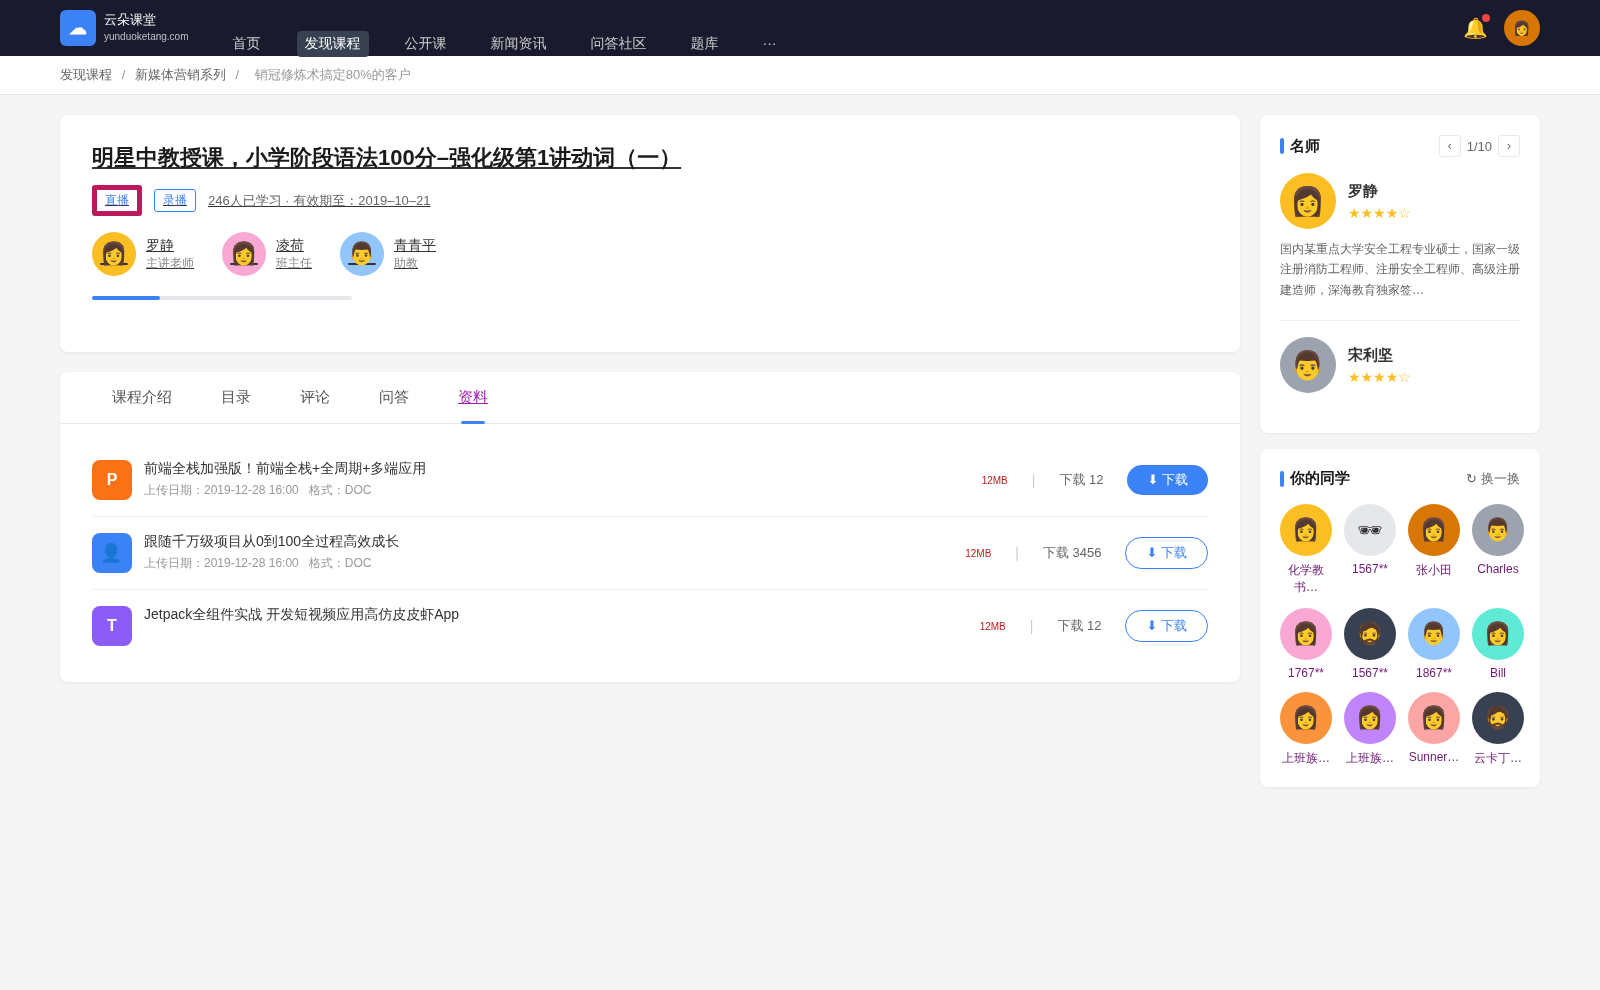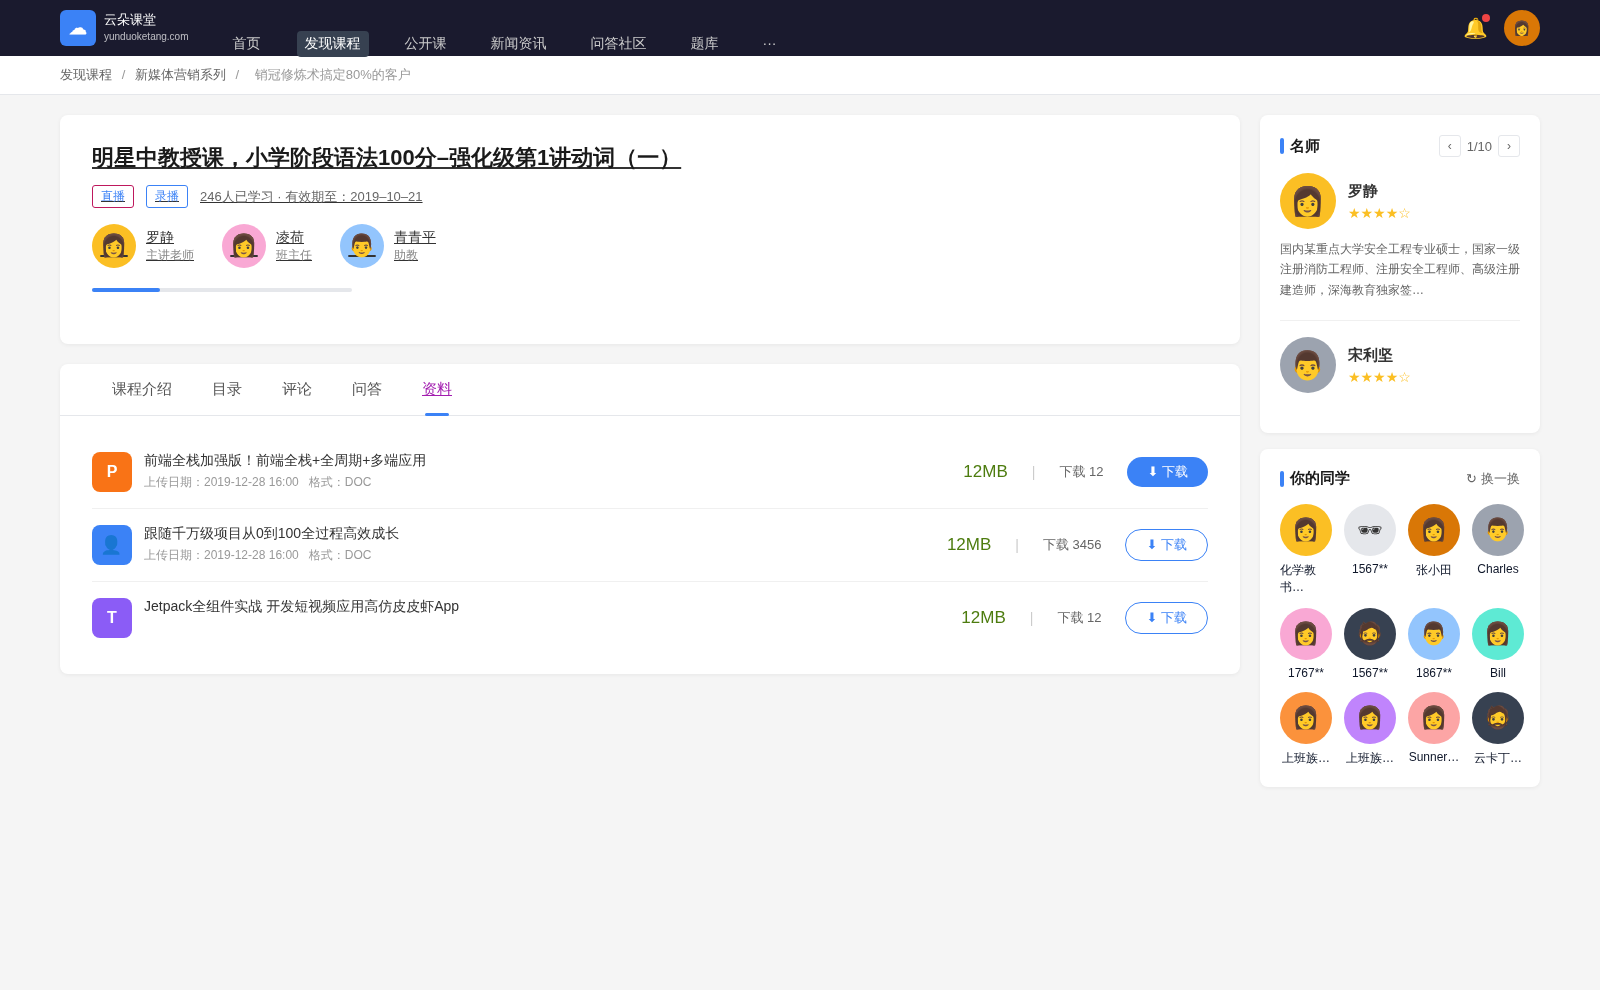--- a/index.html
+++ b/index.html
@@ -27,59 +27,59 @@
     
     .main-layout { display: flex; gap: 20px; padding: 20px 60px; max-width: 1600px; }
     .content-area { flex: 1; min-width: 0; }
     .sidebar { width: 280px; flex-shrink: 0; }
 
     
     .course-header-card { background: white; border-radius: 8px; padding: 28px 32px; margin-bottom: 20px; box-shadow: 0 1px 4px rgba(0,0,0,0.06); text-decoration: underline; }
     .course-title { font-size: 22px; font-weight: 600; color: #1a1a1a; margin-bottom: 12px; }
     .course-meta { display: flex; align-items: center; gap: 12px; margin-bottom: 16px; }
     .badge { padding: 2px 8px; border-radius: 3px; font-size: 12px; font-weight: 500; }
-    .badge-live { background: transparent; border: 1px solid #be185d; color: #3b82f6; }
+    .badge-live { background: transparent; border: 5px solid #be185d; color: #3b82f6; }
     .badge-record { background: transparent; border: 1px solid #3b82f6; color: #3b82f6; }
     .course-meta-text { color: #666; font-size: 13px; }
     .teachers { display: flex; gap: 28px; margin-bottom: 20px; }
     .teacher-item { display: flex; align-items: center; gap: 10px; }
     .teacher-avatar { width: 44px; height: 44px; border-radius: 50%; background: #fbbf24; display: flex; align-items: center; justify-content: center; overflow: hidden; }
     .teacher-info { display: flex; flex-direction: column; }
     .teacher-name { font-size: 14px; font-weight: 500; color: #333; }
     .teacher-role { font-size: 12px; color: #888; }
     .progress-section { margin-bottom: 24px; }
     .progress-sub { display: inline; color: #888; font-size: 13px; font-weight: 400; margin-left: 8px; }
     .progress-bar-bg { height: 4px; background: #e5e7eb; border-radius: 2px; margin-top: 6px; width: 260px; }
     .progress-bar-fill { height: 4px; background: #3b82f6; border-radius: 2px; }
     .course-actions { display: flex; align-items: center; justify-content: space-between; }
     .btn-continue { background: #3b82f6; color: white; border: none; border-radius: 24px; padding: 12px 48px; font-size: 16px; font-weight: 500; cursor: pointer; }
     .action-buttons { display: flex; gap: 20px; }
     .action-btn { display: flex; align-items: center; gap: 6px; color: #555; font-size: 13px; cursor: pointer; border: none; background: none; }
 
     
     .tabs-section { background: white; border-radius: 8px; box-shadow: 0 1px 4px rgba(0,0,0,0.06); }
-    .tabs-header { display: flex; gap: 0; border-bottom: 1px solid #e5e7eb; padding: 0 32px; }
+    .tabs-header { display: flex; gap: 9px; border-bottom: 1px solid #e5e7eb; padding: 0 32px; }
     .tab { padding: 16px 20px; font-size: 15px; color: #555; cursor: pointer; position: relative; }
     .tab.active { color: #a21caf; font-weight: 500; text-decoration: underline; }
     .tab.active::after { content: ''; position: absolute; bottom: -1px; left: 50%; transform: translateX(-50%); width: 24px; height: 3px; background: #3b82f6; border-radius: 2px; }
     .tabs-content { padding: 20px 32px; }
 
     
     .file-item { display: flex; align-items: center; justify-content: space-between; padding: 16px 0; border-bottom: 1px solid #f0f0f0; }
     .file-item:last-child { border-bottom: none; }
     .file-left { display: flex; align-items: flex-start; gap: 12px; }
     .file-icon { width: 40px; height: 40px; border-radius: 8px; display: flex; align-items: center; justify-content: center; font-weight: bold; font-size: 16px; color: white; flex-shrink: 0; }
     .file-icon-p { background: #f97316; }
     .file-icon-user { background: #3b82f6; }
     .file-icon-t { background: #8b5cf6; }
     .file-info { display: flex; flex-direction: column; }
     .file-name { font-size: 14px; color: #333; font-weight: 500; margin-bottom: 4px; }
     .file-meta { font-size: 12px; color: #999; }
     .file-right { display: flex; align-items: center; gap: 24px; }
-    .file-size { font-size: 17px; color: #4d7c0f; }
+    .file-size { font-size: 10px; color: #b91c1c; }
     .file-divider { color: #ccc; }
     .file-downloads { font-size: 13px; color: #666; }
     .btn-download { border: 1px solid #3b82f6; color: #3b82f6; background: white; border-radius: 20px; padding: 6px 20px; font-size: 13px; cursor: pointer; display: flex; align-items: center; gap: 6px; }
     .btn-download-filled { background: #3b82f6; color: white; border: none; border-radius: 20px; padding: 6px 20px; font-size: 13px; cursor: pointer; display: flex; align-items: center; gap: 6px; }
 
     
     .sidebar-card { background: white; border-radius: 8px; padding: 20px; margin-bottom: 16px; box-shadow: 0 1px 4px rgba(0,0,0,0.06); }
     .sidebar-section-title { display: flex; align-items: center; justify-content: space-between; margin-bottom: 16px; }
     .sidebar-title-text { font-size: 15px; font-weight: 600; color: #1a1a1a; display: flex; align-items: center; gap: 6px; }
     .sidebar-title-bar { width: 4px; height: 16px; background: #3b82f6; border-radius: 2px; }
@@ -92,21 +92,21 @@
     .teacher-card-avatar { width: 56px; height: 56px; border-radius: 50%; background: #fbbf24; display: flex; align-items: center; justify-content: center; overflow: hidden; flex-shrink: 0; }
     .teacher-card-name { font-size: 15px; font-weight: 600; color: #333; margin-bottom: 4px; }
     .stars { color: #fbbf24; font-size: 14px; }
     .teacher-card-desc { font-size: 12px; color: #666; line-height: 1.7; }
     .teacher-divider { height: 1px; background: #f0f0f0; margin: 16px 0; }
 
     
     .students-grid { display: grid; grid-template-columns: repeat(4, 1fr); gap: 12px; }
     .student-item { display: flex; flex-direction: column; align-items: center; gap: 6px; }
     .student-avatar { width: 52px; height: 52px; border-radius: 50%; background: #e5e7eb; display: flex; align-items: center; justify-content: center; font-size: 22px; overflow: hidden; }
-    .student-name { font-size: 12px; color: #0f172a; text-align: left; }
+    .student-name { font-size: 12px; color: #701a75; text-align: center; }
     .refresh-btn { display: flex; align-items: center; gap: 4px; color: #666; font-size: 13px; cursor: pointer; }
 
     
     .av-yellow { background: #fbbf24; }
     .av-blue { background: #93c5fd; }
     .av-brown { background: #d97706; }
     .av-gray { background: #9ca3af; }
     .av-pink { background: #f9a8d4; }
     .av-teal { background: #5eead4; }
     .av-orange { background: #fb923c; }

